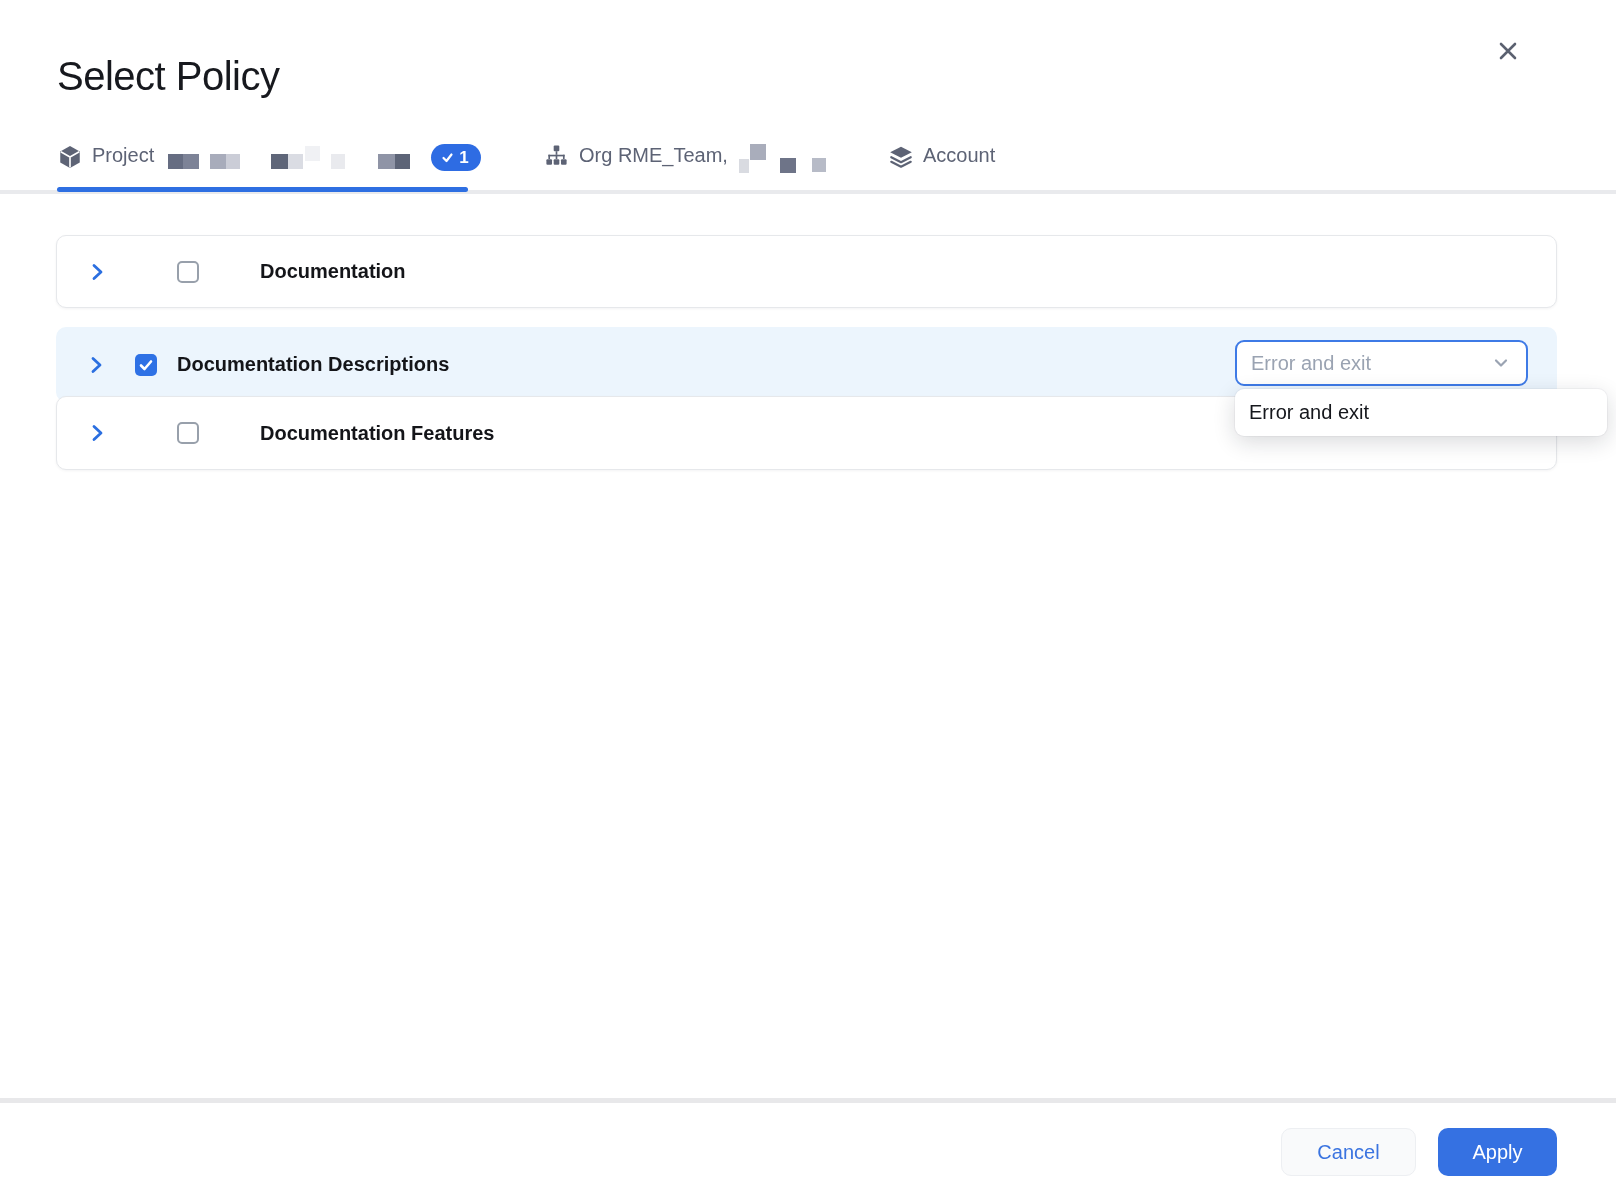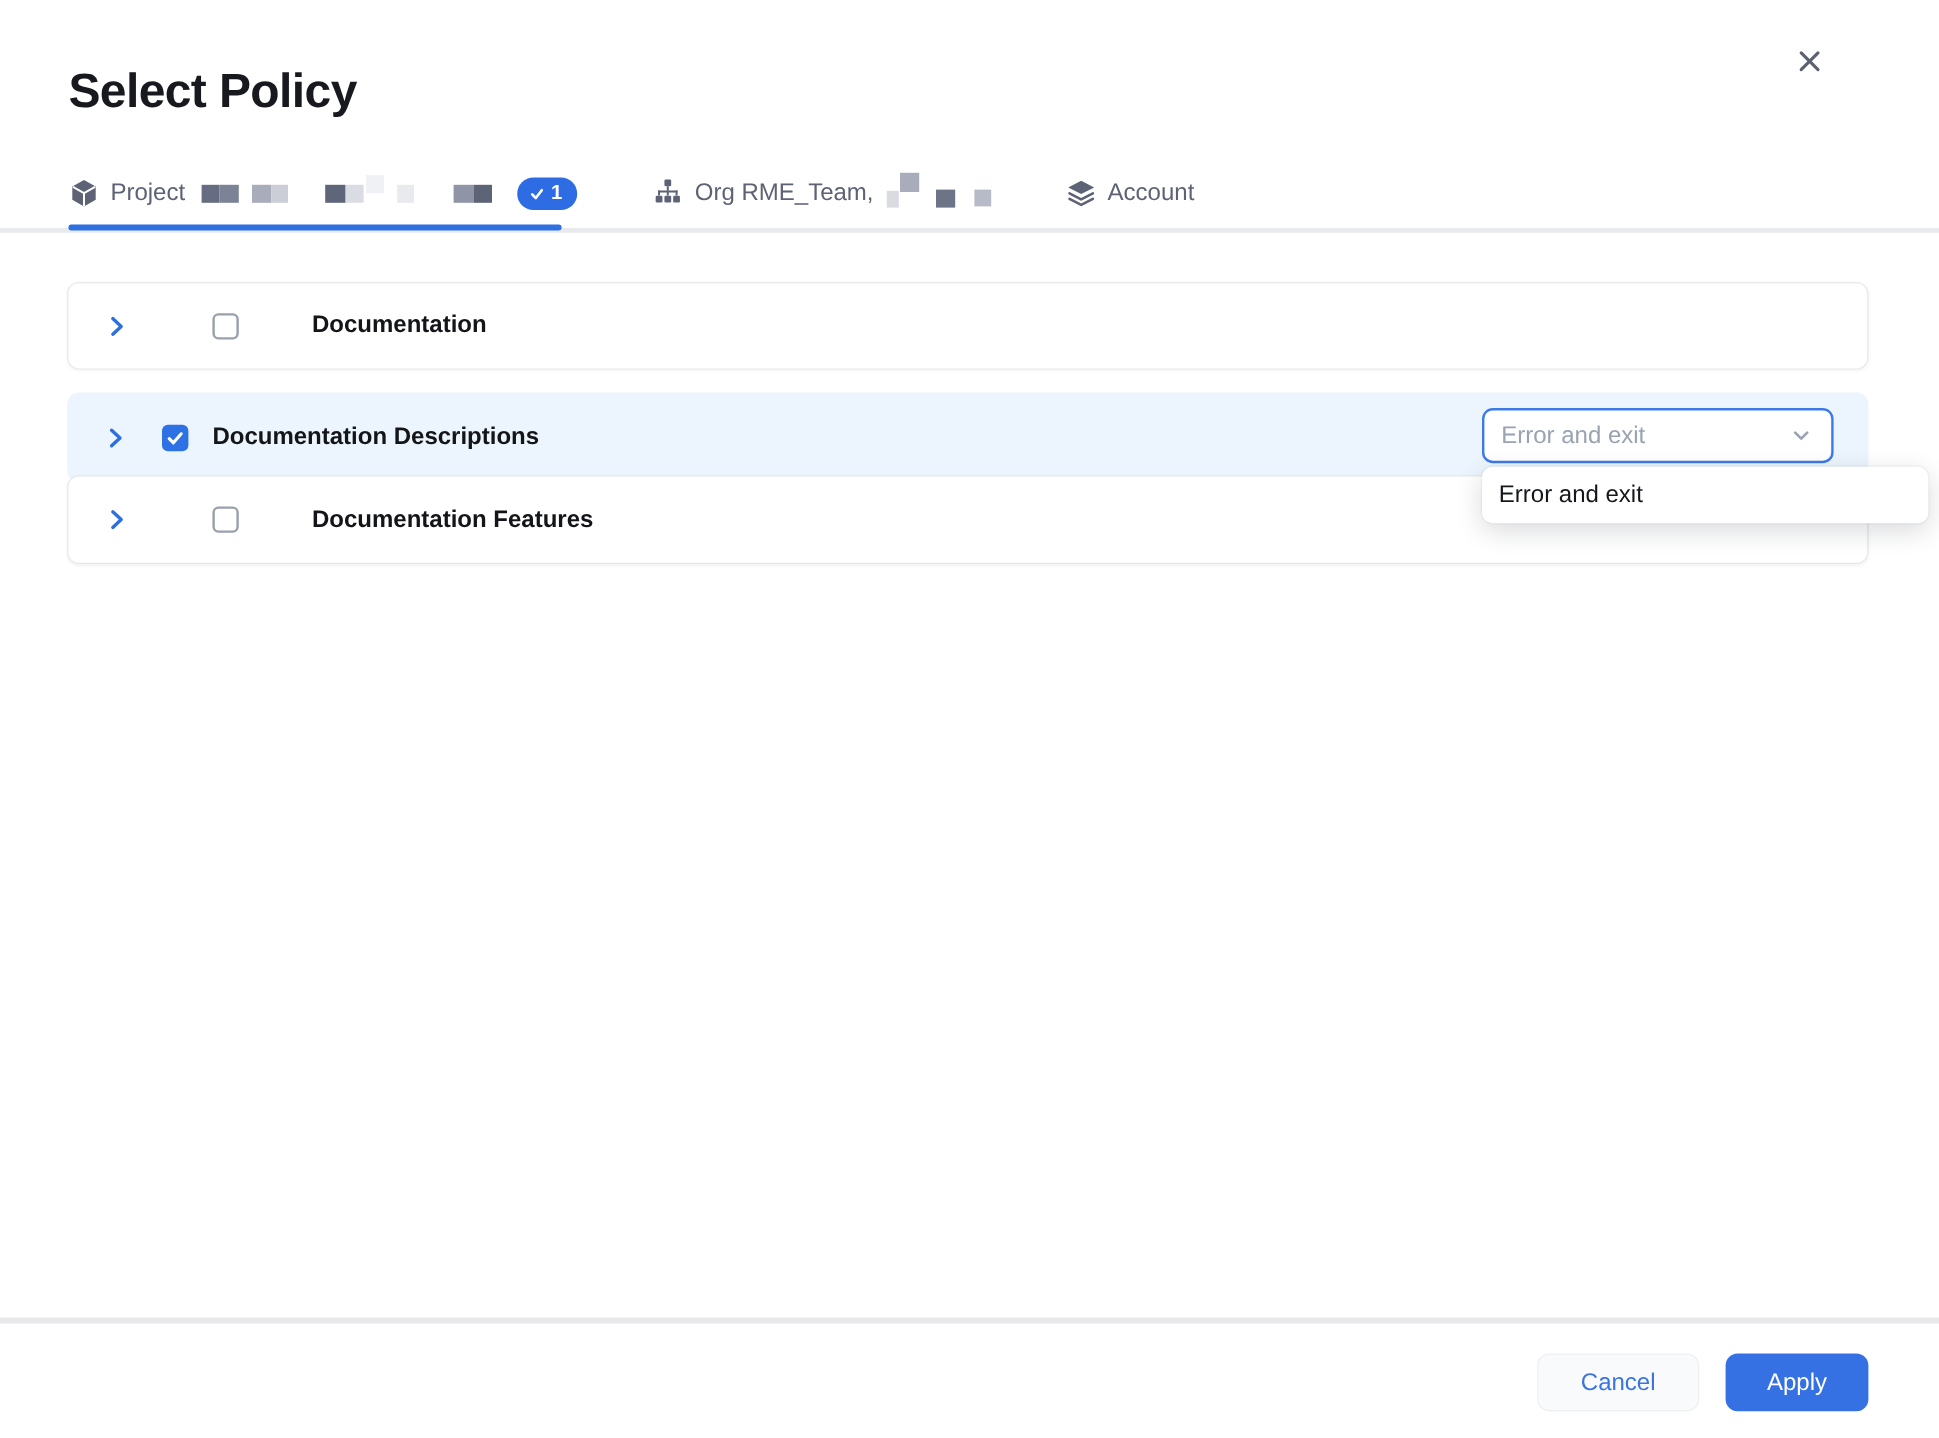--- a/index.html
+++ b/index.html
@@ -5,37 +5,37 @@
   html,body { margin:0; padding:0; }
   body {
     width:1616px; height:1198px; position:relative; overflow:hidden;
     background:#ffffff;
     font-family:"Liberation Sans", sans-serif;
     -webkit-font-smoothing:antialiased;
   }
   
   .modal-title {
     position:absolute; left:57px; top:54px;
-    font-size:40px; font-weight:700; color:#17191e; letter-spacing:-0.5px;
+    font-size:40px; font-weight:400; color:#17191e; letter-spacing:-0.5px;
   }
   .close-btn {
     position:absolute; left:1490px; top:33px; width:36px; height:36px;
     display:flex; align-items:center; justify-content:center; cursor:pointer;
   }
   
   .tabline-gray {
     position:absolute; left:0; top:190px; width:1616px; height:4px; background:#e9eaed;
   }
   .tabline-blue {
     position:absolute; left:57px; top:187px; width:411px; height:5px;
     background:#2e6fe2; border-radius:3px; z-index:2;
   }
   .tab {
     position:absolute; top:144px; height:34px;
-    display:flex; align-items:center; gap:9px;
+    display:flex; gap:9px;
     font-size:20px; color:#5d6375; cursor:pointer; white-space:nowrap;
   }
   .tab-project { left:57px; }
   .tab-org     { left:544px; }
   .tab-account { left:888px; }
   .tab .ticon { width:26px; height:26px; flex:0 0 auto; }
   .badge {
     display:inline-flex; align-items:center; gap:5px;
     background:#2e6ce3; color:#fff; border-radius:14px;
     height:27px; padding:0 12px 0 10px; margin-left:12px;

